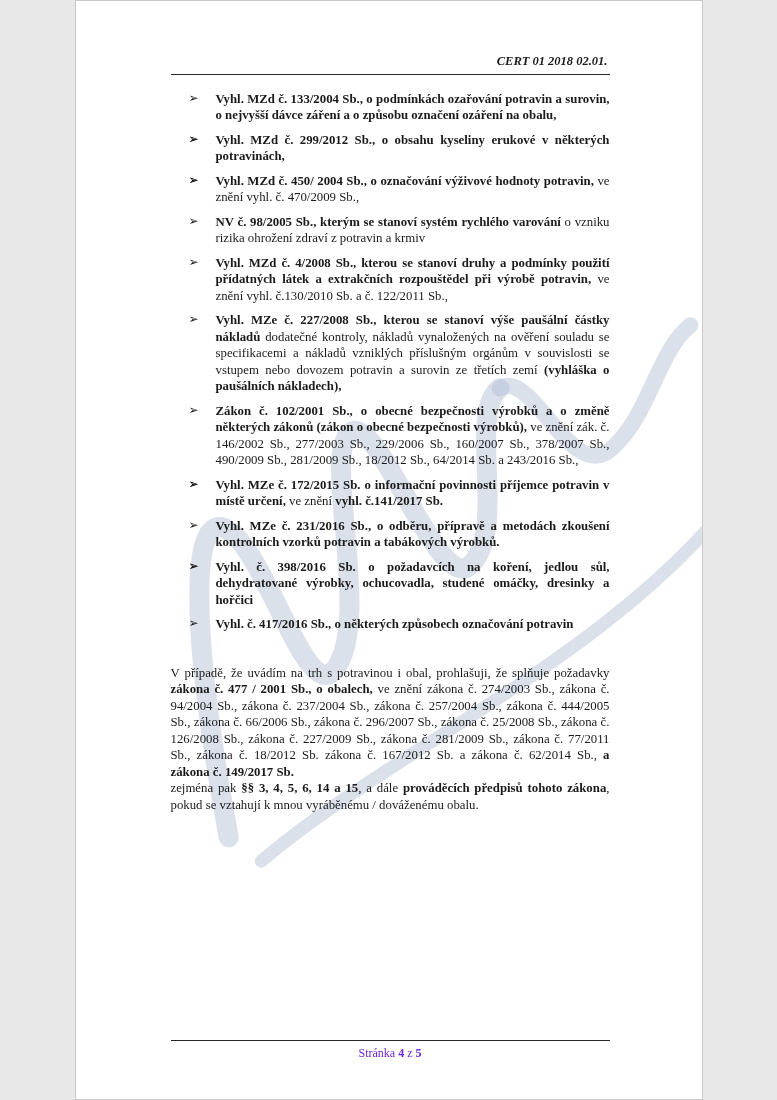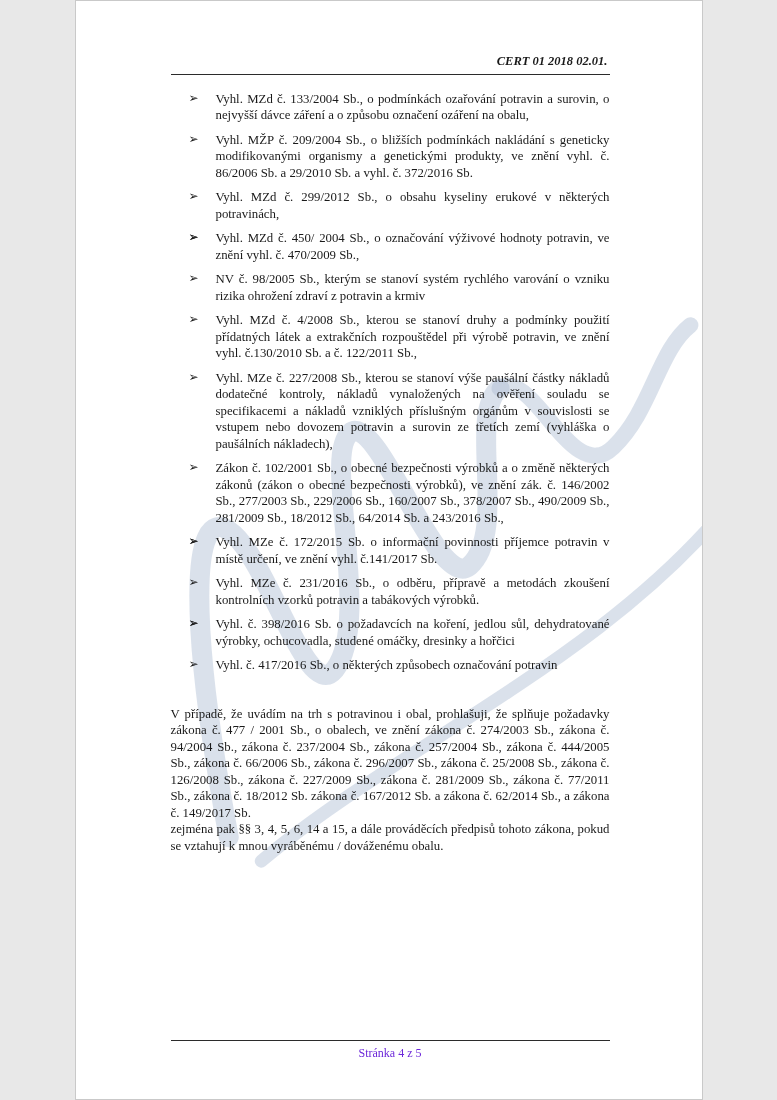--- a/index.html
+++ b/index.html
@@ -63,21 +63,21 @@
   }
 
   .bullet {
     position: absolute;
     left: 18px;
     top: -1px;
     font-size: 12px;
     color: #1a1a1a;
   }
 
-  .b { font-weight: normal; }
+  .b { font-weight: bold; }
 
   .closing {
     margin-top: 32px;
     text-align: justify;
   }
 
   .footer-area {
     position: absolute;
     left: 95px;
     right: 92px;
@@ -106,21 +106,21 @@
   </svg>
 
   <div class="content">
 
     <div class="doc-header">CERT 01 2018 02.01.</div>
 
     <hr class="rule">
 
     <div class="reg-list">
         <div class="reg-item"><span class="bullet">➢</span><span><span class="b">Vyhl. MZd č. 133/2004 Sb., o podmínkách ozařování potravin a surovin, o nejvyšší dávce záření a o způsobu označení ozáření na obalu,</span></span></div>
-        <div class="reg-item"><span class="bullet">➢</span><span><span class="b">Vyhl. MŽP č. 209/2004 Sb., o bližších podmínkách nakládání s geneticky modifikovanými organismy a genetickými produkty,</span><span> ve znění vyhl. č. 86/2006 Sb. a 29/2010 Sb. </span><span class="b">a vyhl. č. 372/2016 Sb.</span></span></div>
+        <div class="reg-item"><span class="bullet">➢</span></div>
         <div class="reg-item"><span class="bullet">➢</span><span><span class="b">Vyhl. MZd č. 299/2012 Sb., o obsahu kyseliny erukové v některých potravinách,</span></span></div>
         <div class="reg-item"><span class="bullet">➢</span></div>
         <div class="reg-item"><span class="bullet">➢</span><span><span class="b">Vyhl. MZd č. 450/ 2004 Sb., o označování výživové hodnoty potravin,</span><span> ve znění vyhl. č. 470/2009 Sb.,</span></span></div>
         <div class="reg-item"><span class="bullet">➢</span><span><span class="b">NV č. 98/2005 Sb., kterým se stanoví systém rychlého varování</span><span> o vzniku rizika ohrožení zdraví z potravin a krmiv</span></span></div>
         <div class="reg-item"><span class="bullet">➢</span><span><span class="b">Vyhl. MZd č. 4/2008 Sb., kterou se stanoví druhy a podmínky použití přídatných látek a extrakčních rozpouštědel při výrobě potravin,</span><span> ve znění vyhl. č.130/2010 Sb. a č. 122/2011 Sb.,</span></span></div>
         <div class="reg-item"><span class="bullet">➢</span><span><span class="b">Vyhl. MZe č. 227/2008 Sb., kterou se stanoví výše paušální částky nákladů</span><span> dodatečné kontroly, nákladů vynaložených na ověření souladu se specifikacemi a nákladů vzniklých příslušným orgánům v souvislosti se vstupem nebo dovozem potravin a surovin ze třetích zemí </span><span class="b">(vyhláška o paušálních nákladech),</span></span></div>
         <div class="reg-item"><span class="bullet">➢</span><span><span class="b">Zákon č. 102/2001 Sb., o obecné bezpečnosti výrobků a o změně některých zákonů (zákon o obecné bezpečnosti výrobků),</span><span> ve znění zák. č. 146/2002 Sb., 277/2003 Sb., 229/2006 Sb., 160/2007 Sb., 378/2007 Sb., 490/2009 Sb., 281/2009 Sb., 18/2012 Sb., 64/2014 Sb. a 243/2016 Sb.,</span></span></div>
         <div class="reg-item"><span class="bullet">➢</span></div>
         <div class="reg-item"><span class="bullet">➢</span><span><span class="b">Vyhl. MZe č. 172/2015 Sb. o informační povinnosti příjemce potravin v místě určení,</span><span> ve znění </span><span class="b">vyhl. č.141/2017 Sb.</span></span></div>
         <div class="reg-item"><span class="bullet">➢</span><span><span class="b">Vyhl. MZe č. 231/2016 Sb., o odběru, přípravě a metodách zkoušení kontrolních vzorků potravin a tabákových výrobků.</span></span></div>

